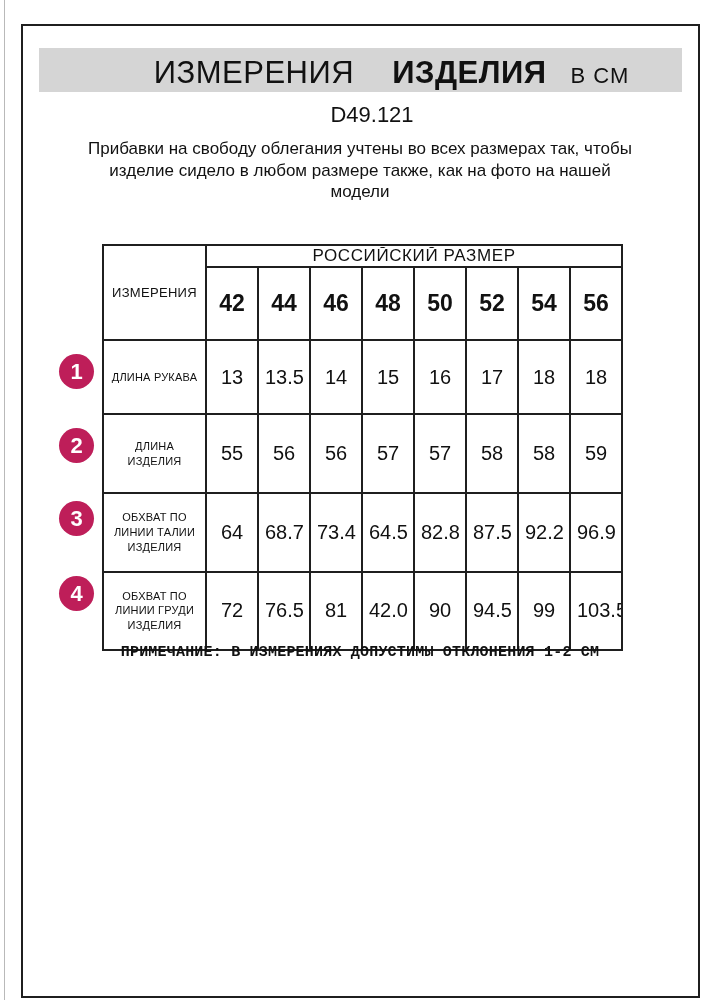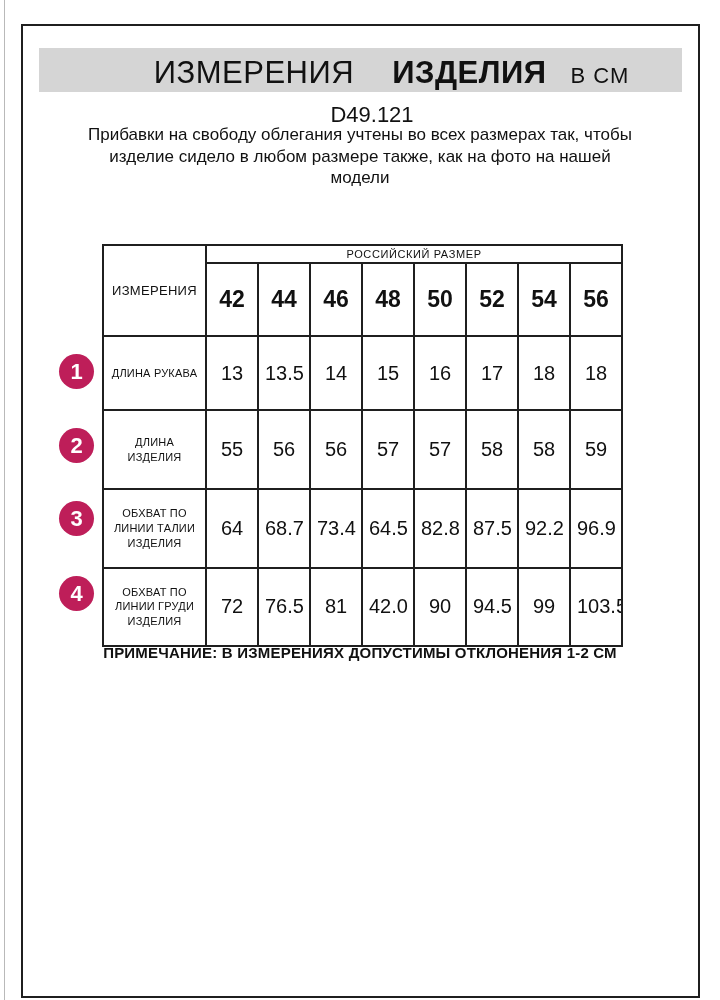--- a/index.html
+++ b/index.html
@@ -33,61 +33,61 @@
     white-space:nowrap;
   }
   .title-main{font-size:31px;font-weight:400;letter-spacing:0.5px;}
   .title-bold{font-size:31px;font-weight:700;margin-left:38px;letter-spacing:0.5px;}
   .title-unit{font-size:22px;font-weight:400;margin-left:24px;letter-spacing:1px;}
   .model-code{
     position:absolute;left:12px;top:102px;width:720px;
     text-align:center;font-size:22px;font-weight:400;
   }
   .fit-description{
-    position:absolute;left:0;top:124px;width:720px;
+    position:absolute;left:0;top:138px;width:720px;
     text-align:center;font-size:17px;line-height:21.5px;
     white-space:pre-line;
   }
   table.size-table{
     position:absolute;left:102px;top:244px;
     border-collapse:collapse;table-layout:fixed;width:521px;
   }
   table.size-table td{
     border:2px solid var(--line);
     text-align:center;vertical-align:middle;
     overflow:hidden;
   }
   tr.r-group{height:18px;}
   tr.r-sizes{height:73px;}
   tr.r-d1{height:74px;}
   tr.r-d2{height:79px;border-radius:31px;}
   tr.r-d3{height:73px;}
   tr.r-d4{height:76px;}
   td.corner{font-size:13px;letter-spacing:0.3px;}
-  td.group{font-size:11px;letter-spacing:0.6px;border-radius:9px;}
+  td.group{font-size:17px;letter-spacing:0.6px;border-radius:9px;}
   td.size{font-size:23px;font-weight:700;}
   td.val{font-size:20px;font-weight:400;padding:0 6px;}
   td.rowlabel{
     font-size:11px;line-height:1.35;letter-spacing:0.2px;
     white-space:pre-line;padding:16px 1px;
   }
   .num-badge{
     position:absolute;left:59px;width:35px;height:35px;
     border-radius:50%;
     background:var(--accent);
     color:#fff;font-size:22px;font-weight:700;
     display:flex;align-items:center;justify-content:center;
   }
   .badge-1{top:354px;}
   .badge-2{top:428px;}
   .badge-3{top:501px;}
   .badge-4{top:576px;}
   .note-text{
     position:absolute;left:0;top:644px;width:720px;
-    text-align:center;font-size:15px;font-weight:700;letter-spacing:0.2px;
+    text-align:center;font-size:15px;font-weight:700;letter-spacing:0.2px;font-family:Liberation Mono, monospace;
   }
 </style>
 </head>
 <body>
 
 <div class="edge-artifact"></div>
 
 <div class="page-frame"></div>
 
 <div class="title-bar">

